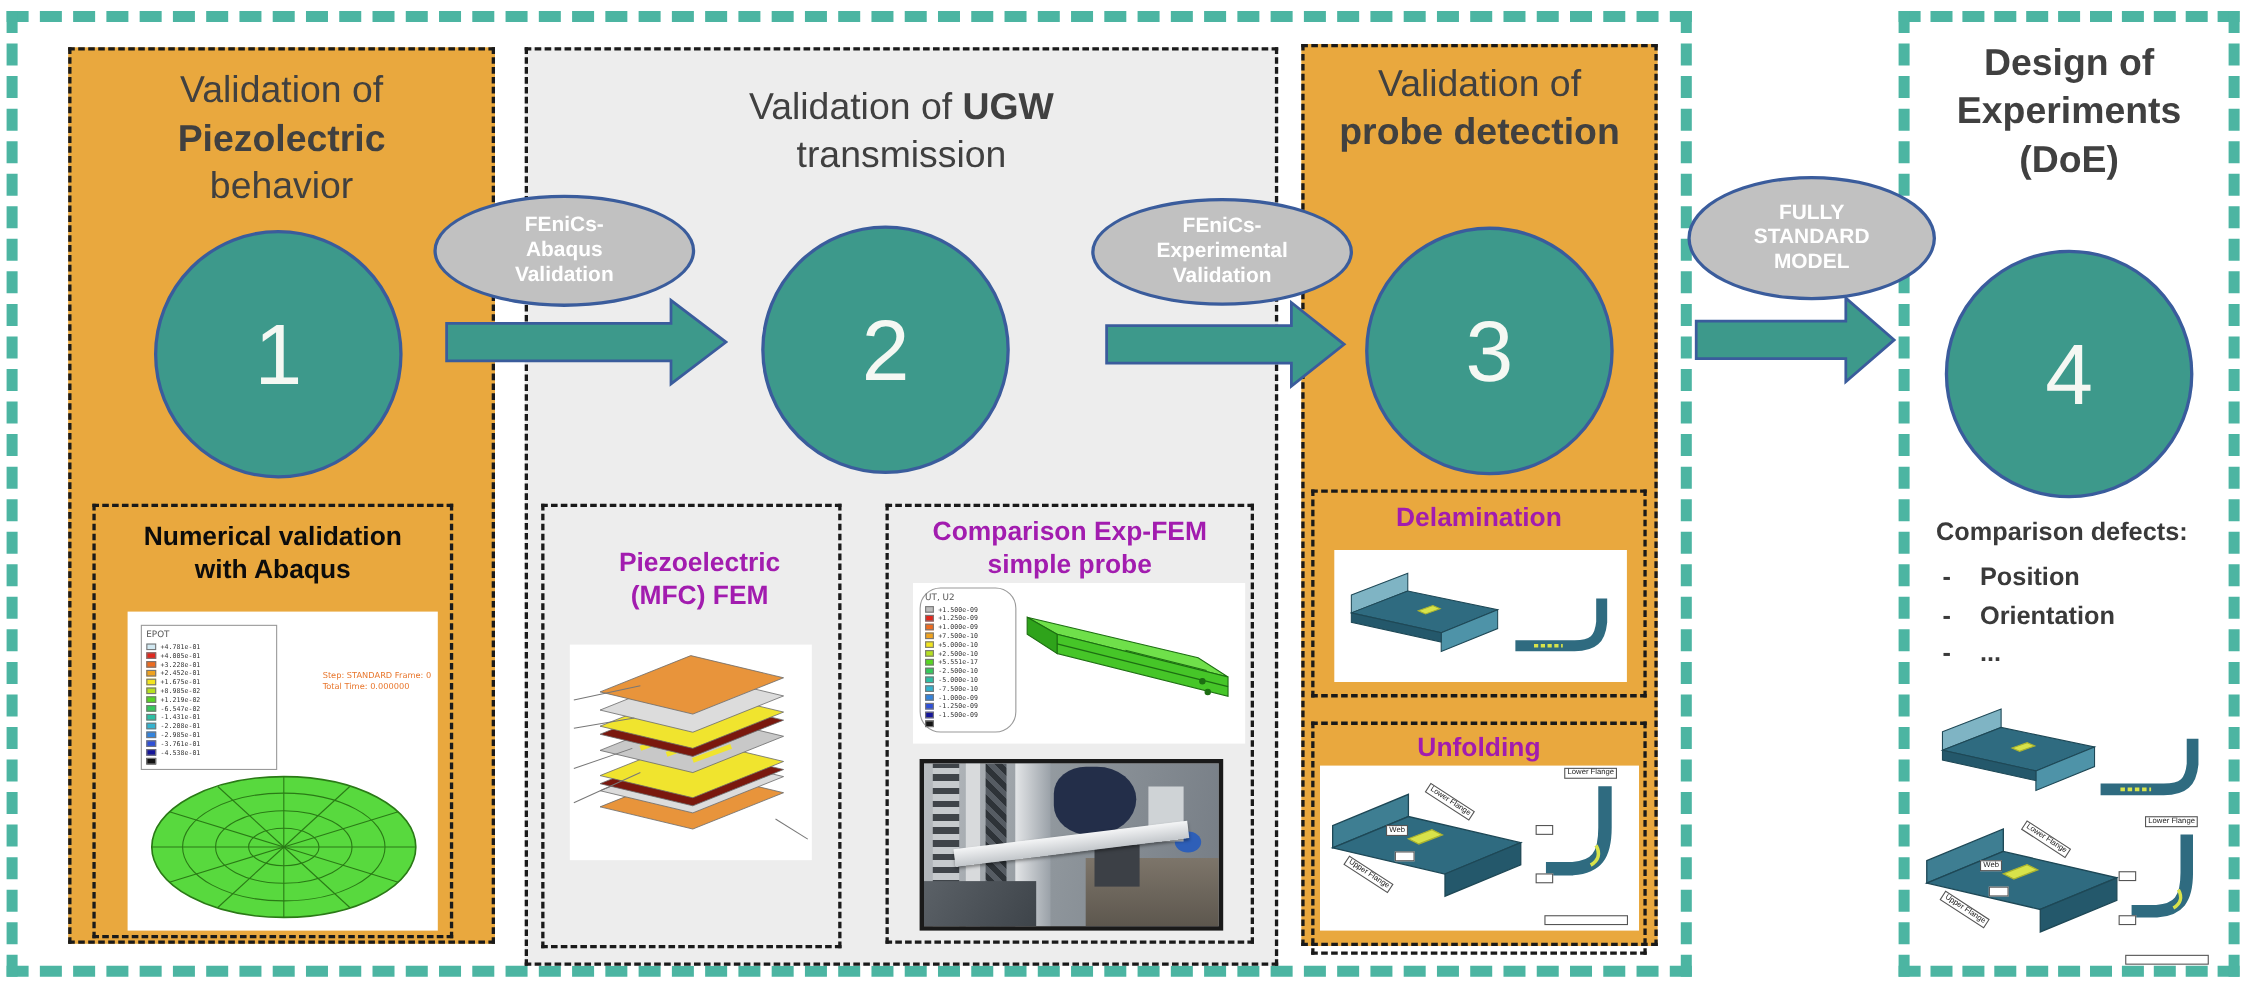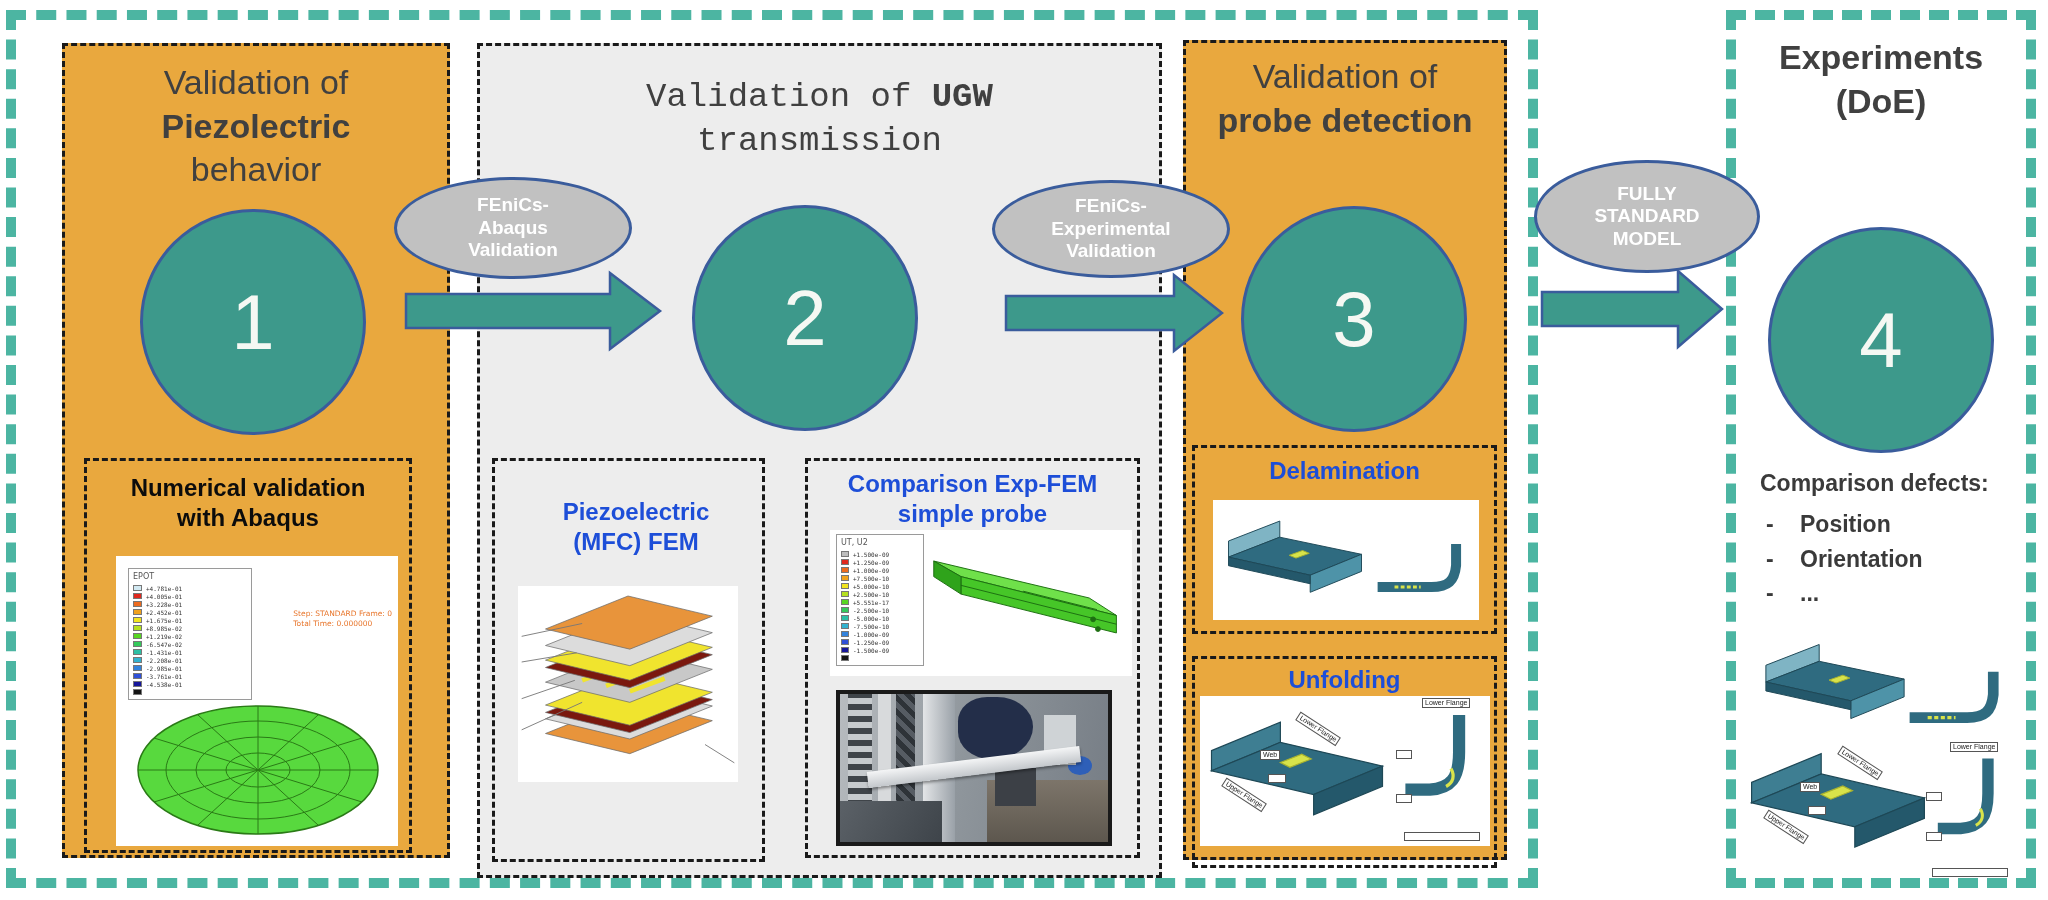--- a/index.html
+++ b/index.html
@@ -9,21 +9,21 @@
   *{box-sizing:border-box;}
   .outer-rect{position:absolute;border:10px dashed var(--outer-teal);background:transparent;}
   .panel{position:absolute;border:3px dashed #1a1a1a;}
   .panel.orange{background:var(--orange);}
   .panel.gray{background:var(--panel-gray);}
   .ptitle{position:absolute;left:0;width:100%;text-align:center;color:var(--title-text);font-size:34px;line-height:1.28;}
   .ptitle .b{font-weight:bold;}
   .circle{position:absolute;width:226px;height:226px;border-radius:50%;background:var(--teal);border:3px solid var(--outline-blue);color:#f5f8f3;display:flex;align-items:center;justify-content:center;font-size:78px;}
   .ellipse{position:absolute;background:var(--ellipse-gray);border:3px solid var(--outline-blue);border-radius:50%;display:flex;flex-direction:column;align-items:center;justify-content:center;color:#fff;font-weight:bold;font-size:19px;line-height:1.18;text-align:center;}
   .subbox{position:absolute;border:3px dashed #1a1a1a;}
-  .sbtitle{position:absolute;left:0;width:100%;text-align:center;font-size:24px;font-weight:bold;color:#1d4ed8;line-height:1.25;}
+  .sbtitle{position:absolute;left:0;width:100%;text-align:center;font-size:24px;font-weight:bold;color:#a21caf;line-height:1.25;}
   .sbtitle.black{color:#0c0c0c;}
   .white{position:absolute;background:#fff;}
   .legendbox{position:absolute;background:#fff;border:1px solid #9a9a9a;padding:3px 4px;}
   .ltitle{font-size:8px;color:#555;margin-bottom:3px;font-family:"DejaVu Sans",sans-serif;}
   .lrow{display:flex;align-items:center;height:8px;}
   .lsw{width:9px;height:6px;margin-right:4px;flex:0 0 auto;border:0.5px solid #777;}
   .lval{font-size:6px;color:#333;white-space:nowrap;font-family:"DejaVu Sans Mono",monospace;}
   .abaheader{position:absolute;text-align:left;font-size:7.5px;color:#e8762c;line-height:1.3;font-family:"DejaVu Sans",sans-serif;white-space:nowrap;margin-top:45px;}
   .caption{position:absolute;text-align:center;font-size:24px;color:#1c1c1c;}
   .photo{position:absolute;border:4px solid #1a1a1a;overflow:hidden;background:linear-gradient(100deg,#b8bcc0 0%,#8f969c 45%,#767d85 100%);}
@@ -164,21 +164,21 @@
   <div class="ellipse" style="left:394px;top:177px;width:238px;height:102px;z-index:5;">
     <div>FEniCs-</div>
     <div>Abaqus</div>
     <div>Validation</div>
   </div>
   <svg class="abs" style="left:402px;top:268px;z-index:4;" width="266" height="86" viewBox="0 0 266 86">
     <polygon points="4,26 208,26 208,5 258,43 208,81 208,60 4,60" style="fill:var(--teal);stroke:var(--outline-blue);stroke-width:2.5"></polygon>
   </svg>
 
   <div class="panel gray" style="left:477px;top:43px;width:685px;height:835px;">
-    <div class="ptitle" style="top:30px;font-family:Liberation Mono, monospace;">
+    <div class="ptitle" style="top:30px;">
       <div><span>Validation of </span><span class="b">UGW</span></div>
       <div>transmission</div>
     </div>
   </div>
   <div class="circle" style="left:692px;top:205px;">
       <span>2</span>
     </div>
 
   <div class="subbox" style="left:492px;top:458px;width:273px;height:404px;">
     <div class="sbtitle" style="top:36px;padding-left:15px;">
@@ -212,21 +212,21 @@
     </svg>
   </div>
 
   <div class="subbox" style="left:805px;top:458px;width:335px;height:400px;">
     <div class="sbtitle" style="top:8px;">
       <div>Comparison Exp-FEM</div>
       <div>simple probe</div>
     </div>
   </div>
   <div class="white" style="left:830px;top:530px;width:302px;height:146px;">
-    <div class="legendbox" style="left:6px;top:4px;width:88px;">
+    <div class="legendbox" style="left:6px;top:4px;width:88px;border-radius:19px;">
       <div class="ltitle">UT, U2</div>
 
         <div class="lrow" style="height:8px;">
           <span class="lsw" style="width: 8px; height: 5.5px; background: rgb(189, 189, 189);"></span>
           <span class="lval">+1.500e-09</span>
         </div>
 
         <div class="lrow" style="height:8px;">
           <span class="lsw" style="width: 8px; height: 5.5px; background: rgb(224, 40, 30);"></span>
           <span class="lval">+1.250e-09</span>
@@ -389,20 +389,21 @@
   <div class="ellipse" style="left:1534px;top:160px;width:226px;height:113px;z-index:5;">
     <div>FULLY</div>
     <div>STANDARD</div>
     <div>MODEL</div>
   </div>
   <svg class="abs" style="left:1538px;top:264px;z-index:4;" width="190" height="88" viewBox="0 0 190 88">
     <polygon points="4,28 140,28 140,7 184,45 140,83 140,62 4,62" style="fill:var(--teal);stroke:var(--outline-blue);stroke-width:2.5"></polygon>
   </svg>
 
   <div class="p4title" style="left:1726px;top:35px;width:310px;">
+    <div>Design of</div>
     <div>Experiments</div>
     <div>(DoE)</div>
   </div>
   <div class="circle" style="left:1768px;top:227px;">
       <span>4</span>
     </div>
 
   <div class="defects" style="left:1760px;top:470px;width:250px;">
     <div class="dhead">Comparison defects:</div>
     <div>

